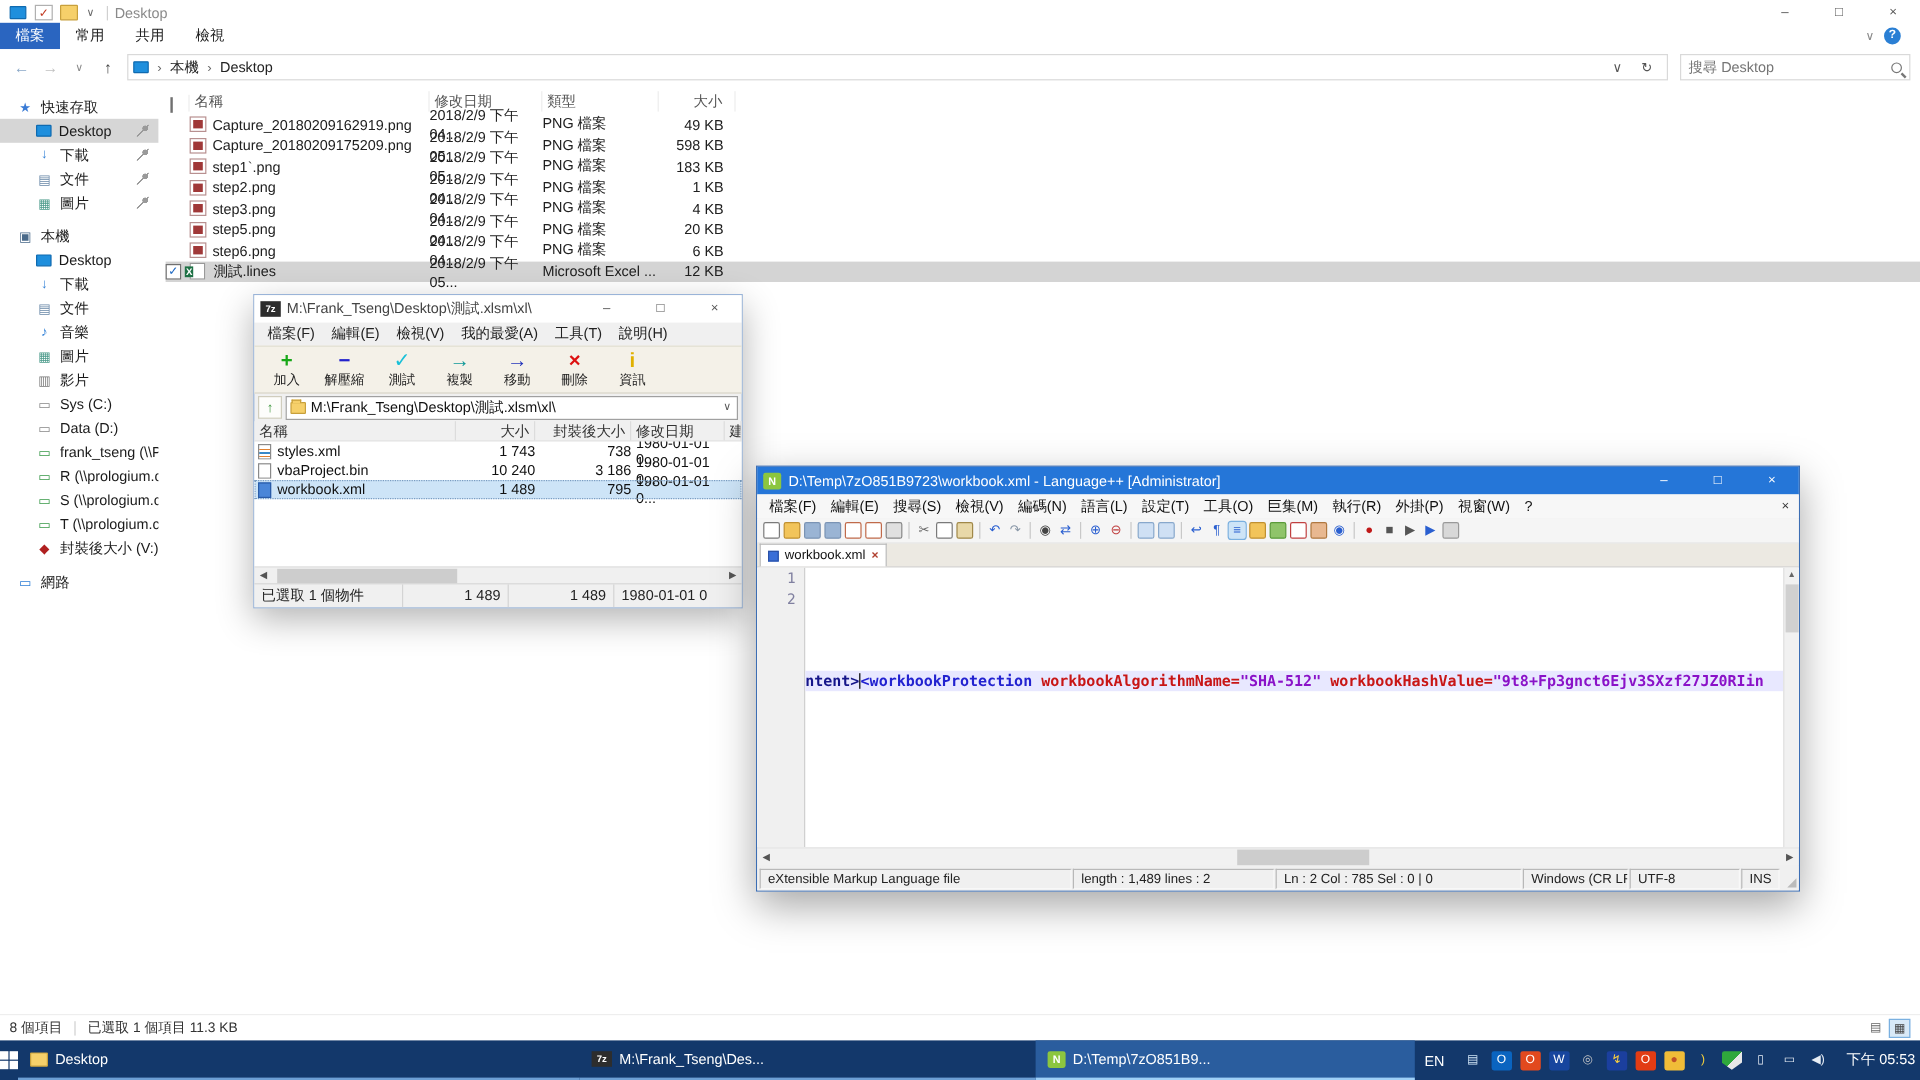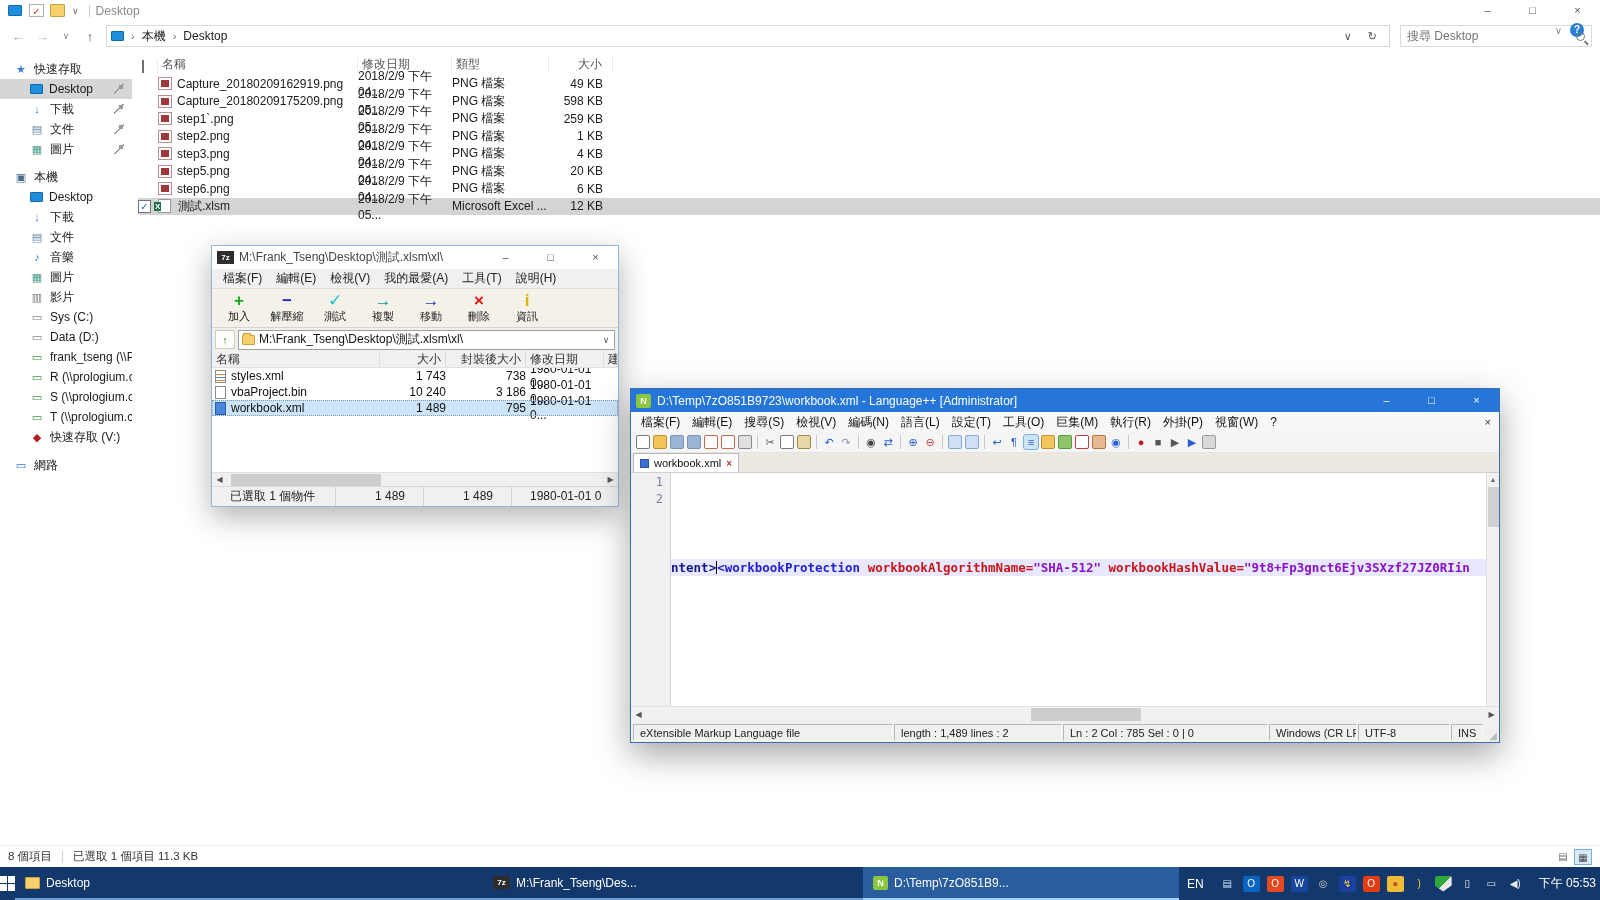--- a/index.html
+++ b/index.html
@@ -101,21 +101,21 @@
 .z-row.sel{background:#cde4f7;outline:1px dotted #7a9cc0;outline-offset:-1px}
 .z-row .zc-name{display:flex;align-items:center;gap:5px;padding-left:3px;overflow:hidden;white-space:nowrap}
 .z-doc{width:11px;height:13px;background:#fff;border:1px solid #8a8a8a;flex:none}
 .z-doc.xml{background:linear-gradient(#fff 3px,#e08030 3px 4px,#fff 4px 6px,#3888c8 6px 7px,#fff 7px 9px,#e08030 9px 10px,#fff 10px)}
 .z-doc.blue{background:#4a86d8;border-color:#2a5ca8}
 .z-hscroll{height:14px;background:#f0f0f0;display:flex;align-items:center;border-top:1px solid #e0e0e0}
 .z-hscroll .arr{width:15px;text-align:center;font-size:8px;color:#555}
 .z-hscroll .track{flex:1;height:100%;position:relative}
 .z-hscroll .thumb{position:absolute;left:4px;top:1px;height:12px;width:150px;background:#cdcdcd}
 .z-statusbar{height:20px;display:flex;align-items:center;font-size:12px;color:#222;background:#f0f0f0;border-top:1px solid #d8d8d8}
-.z-statusbar div{border-right:1px solid #d4d4d4;padding:0 18px;height:100%;line-height:19px;overflow:hidden;white-space:nowrap}
+.z-statusbar div{border-right:1px solid #d4d4d4;padding:0 6px;height:100%;line-height:19px;overflow:hidden;white-space:nowrap}
 .zs-left{flex:1}
 .zs-num{width:88px;flex:none;text-align:right}
 .zs-date{width:106px;flex:none;border-right:0!important}
 
 
 #notepadpp{left:630px;top:388px;width:870px;height:355px;background:#f0f0f0;border:1px solid #3c6eb4;box-shadow:0 12px 32px rgba(0,0,0,.35)}
 .n-title{height:23px;background:#2576d8;display:flex;align-items:center;padding-left:5px;font-size:12px;color:#fff}
 .n-appico{width:15px;height:14px;background:#8cc63f;border-radius:2px;color:#fff;font-size:9px;line-height:14px;text-align:center;font-weight:bold;margin-right:6px;flex:none}
 .n-title .wbtn{color:#fff;height:23px;line-height:22px}
 .n-menu{height:20px;display:flex;align-items:center;font-size:12px;color:#111;background:#f7f7f7;padding-left:4px}
@@ -179,20 +179,27 @@
     <span class="qico box">✓</span>
     <span class="qico fold"></span>
     <span class="qat-chev">∨</span>
     <span class="tdiv"></span>
     <span>Desktop</span>
     <span class="spacer"></span>
     <span class="wbtn">–</span>
     <span class="wbtn">□</span>
     <span class="wbtn">×</span>
   </div>
+  <div class="ex-tabs" id="ex-tabs">
+
+  <div class="ex-tab active">檔案</div>
+      <div class="ex-tab">常用</div>
+      <div class="ex-tab">共用</div>
+      <div class="ex-tab">檢視</div>
+    </div>
   <div class="ex-tabs-right" style="position:absolute;right:8px;top:23px">
     <span class="chev">∨</span>
     <span class="helpdot">?</span>
   </div>
   <div class="ex-nav">
     <span class="navb" style="color:#8aa8c8">←</span>
     <span class="navb" style="color:#c0c0c0">→</span>
     <span class="navb" style="color:#888;font-size:9px">∨</span>
     <span class="navb" style="color:#444">↑</span>
     <div class="addr">
@@ -282,21 +289,21 @@
         <div class="sn-row level1">
           <span class="sico sico-netdrive">▭</span>
           <span class="sn-label">S (\\prologium.co</span>
         </div>
         <div class="sn-row level1">
           <span class="sico sico-netdrive">▭</span>
           <span class="sn-label">T (\\prologium.co</span>
         </div>
         <div class="sn-row level1">
           <span class="sico sico-vault">◆</span>
-          <span class="sn-label">快速存取 (V:)</span>
+          <span class="sn-label">封裝後大小 (V:)</span>
         </div>
         <div class="sn-gap"></div>
         <div class="sn-row level0">
           <span class="sico sico-network">▭</span>
           <span class="sn-label">網路</span>
         </div>
         <div class="sn-gap"></div>
       </div>
     <div id="ex-main">
       <div class="f-header">
@@ -331,21 +338,21 @@
             <div class="c-size">598 KB</div>
           </div>
           <div class="f-row">
             <div class="c-cbcell"></div>
             <div class="c-name">
               <span class="f-png"></span>
               <span>step1`.png</span>
             </div>
             <div class="c-date">2018/2/9 下午 05...</div>
             <div class="c-type">PNG 檔案</div>
-            <div class="c-size">259 KB</div>
+            <div class="c-size">183 KB</div>
           </div>
           <div class="f-row">
             <div class="c-cbcell"></div>
             <div class="c-name">
               <span class="f-png"></span>
               <span>step2.png</span>
             </div>
             <div class="c-date">2018/2/9 下午 04...</div>
             <div class="c-type">PNG 檔案</div>
             <div class="c-size">1 KB</div>
@@ -379,21 +386,21 @@
             <div class="c-date">2018/2/9 下午 04...</div>
             <div class="c-type">PNG 檔案</div>
             <div class="c-size">6 KB</div>
           </div>
           <div class="f-row sel">
             <div class="c-cbcell">
               <span class="cb">✓</span>
             </div>
             <div class="c-name">
               <span class="f-xlsm"></span>
-              <span>測試.xlsm</span>
+              <span>測試.lines</span>
             </div>
             <div class="c-date">2018/2/9 下午 05...</div>
             <div class="c-type">Microsoft Excel ...</div>
             <div class="c-size">12 KB</div>
           </div>
         </div>
     </div>
   </div>
   <div class="ex-status">
     <span>8 個項目</span>

